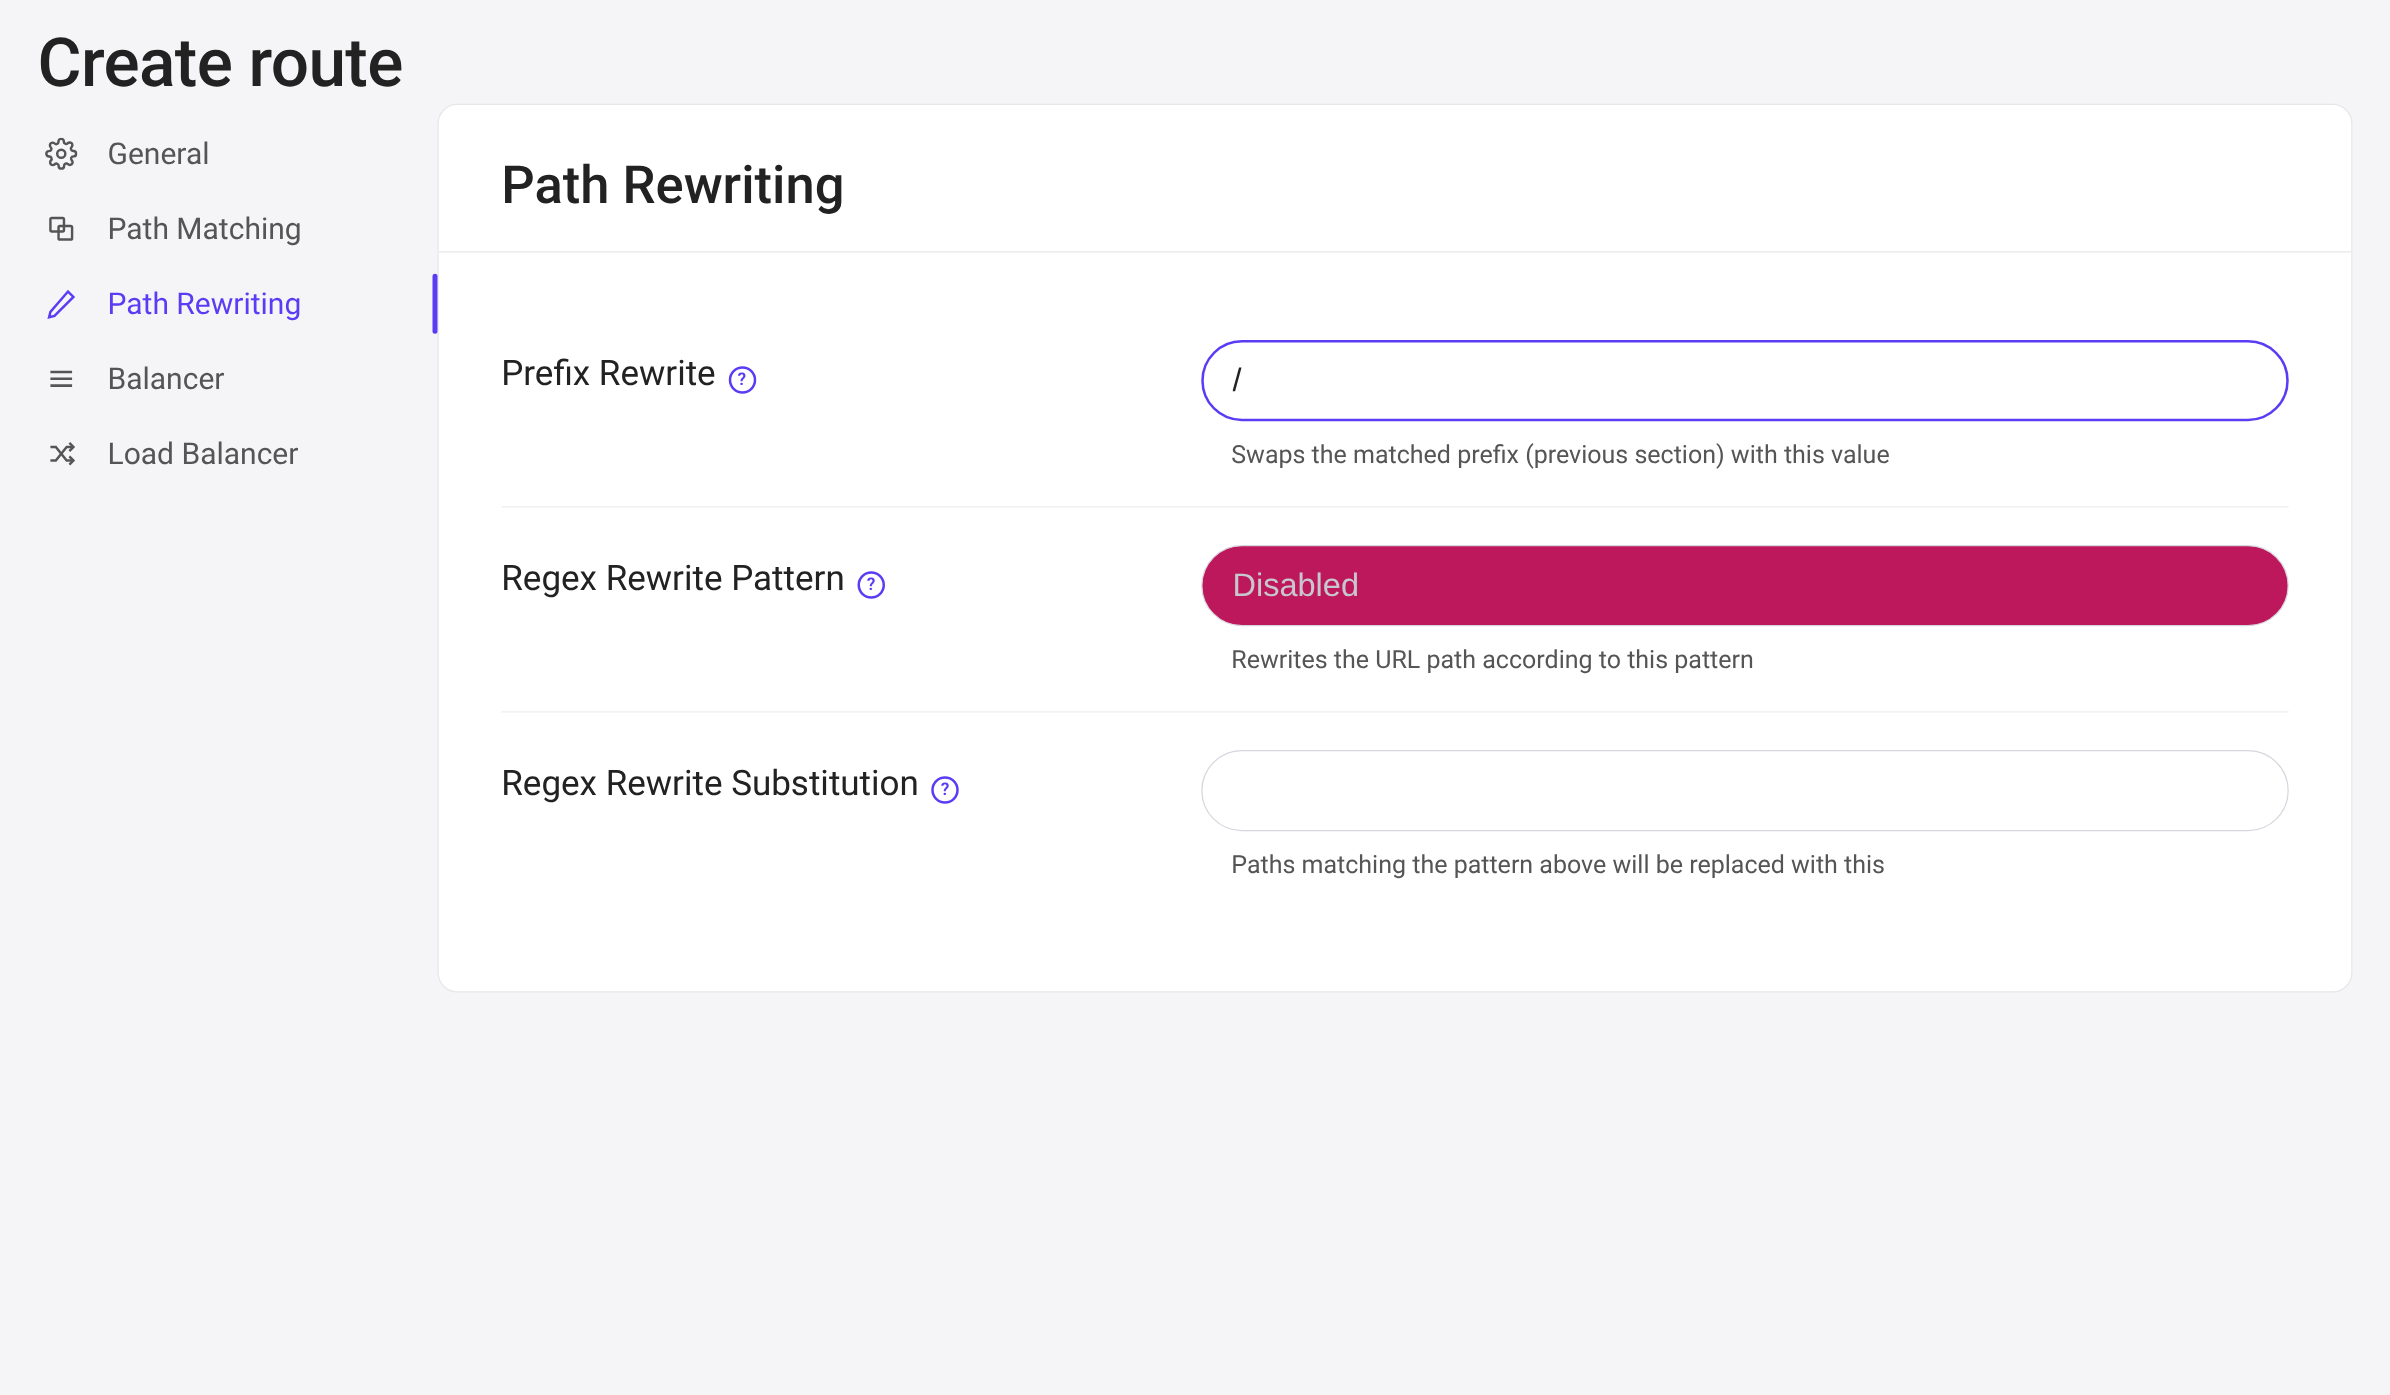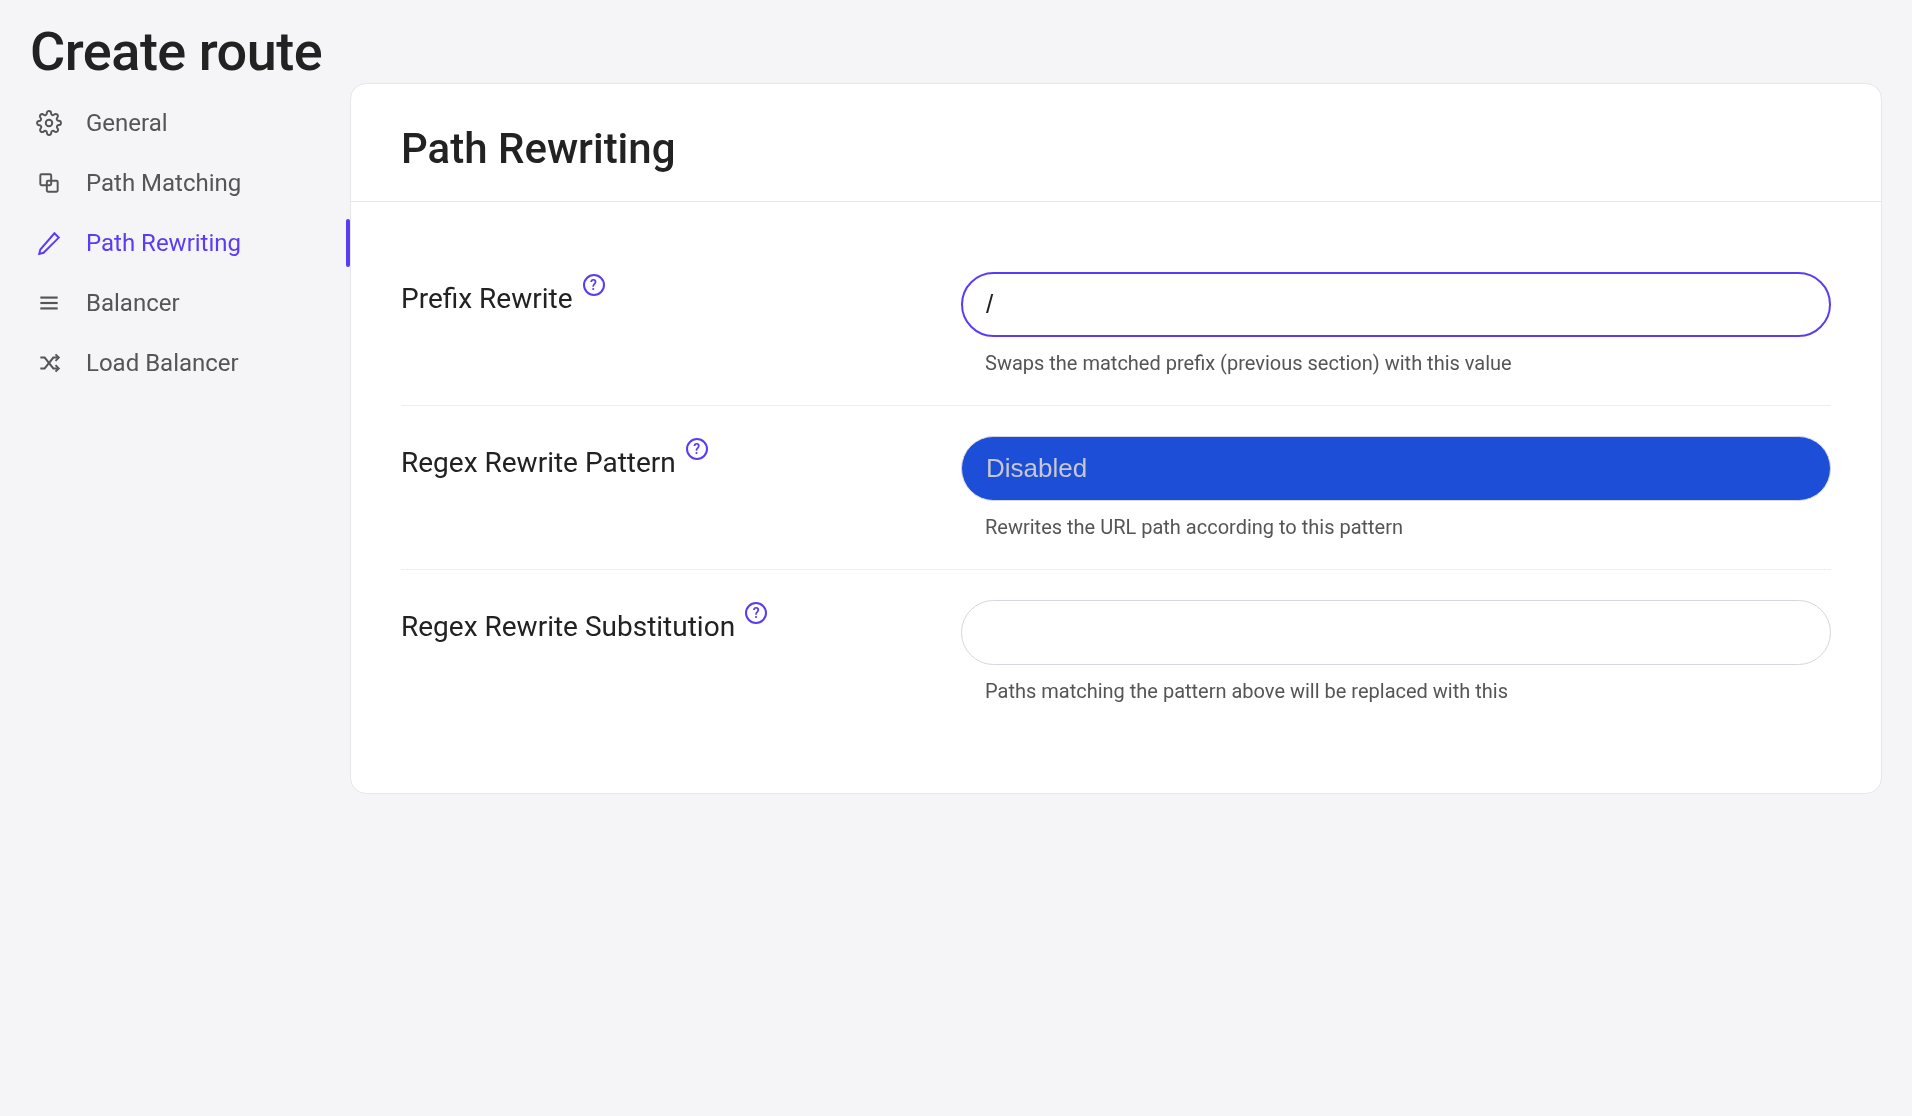--- a/index.html
+++ b/index.html
@@ -51,21 +51,21 @@
 .divider { border:none; border-top:1px solid #e7e7ea; margin:0 -50px 40px; }
 
 .form-row {
   display:flex;
   align-items:flex-start;
   gap:40px;
   padding:30px 0;
   border-bottom:1px solid #eee;
 }
 .form-row:last-child { border-bottom:none; }
-.form-label-col { width:520px; flex-shrink:0; display:flex; align-items:flex-start; gap:10px; padding-top:10px;}
+.form-label-col { width:520px; flex-shrink:0; display:flex; align-items:flex-end; gap:10px; padding-top:10px;}
 .form-label { font-size:28px; color:#222; font-weight:400; }
 .help-icon {
   width:22px; height:22px;
   border:2px solid #5b3cf5;
   border-radius:50%;
   color:#5b3cf5;
   font-size:14px;
   font-weight:600;
   display:inline-flex;
   align-items:center;
@@ -79,21 +79,21 @@
   font-size:26px;
   padding:16px 24px;
   border-radius:999px;
   border:1px solid #d6d6de;
   outline:none;
   background:#fff;
   color:#222;
 }
 .text-input.focused { border:2px solid #5b3cf5; padding:15px 23px; }
 .text-input::placeholder { color:#c7c7ce; }
-.text-input:disabled { background:#1d4ed8; color:#bbb; cursor:not-allowed; }
+.text-input:disabled { background:#be185d; color:#bbb; cursor:not-allowed; }
 .help-text { font-size:20px; color:#555; margin-top:14px; padding-left:24px; }
 svg { width:100%; height:100%; }
 </style>
 </head>
 <body>
 
 <div class="header">
   <div class="page-title">Create route</div>
 </div>
 

